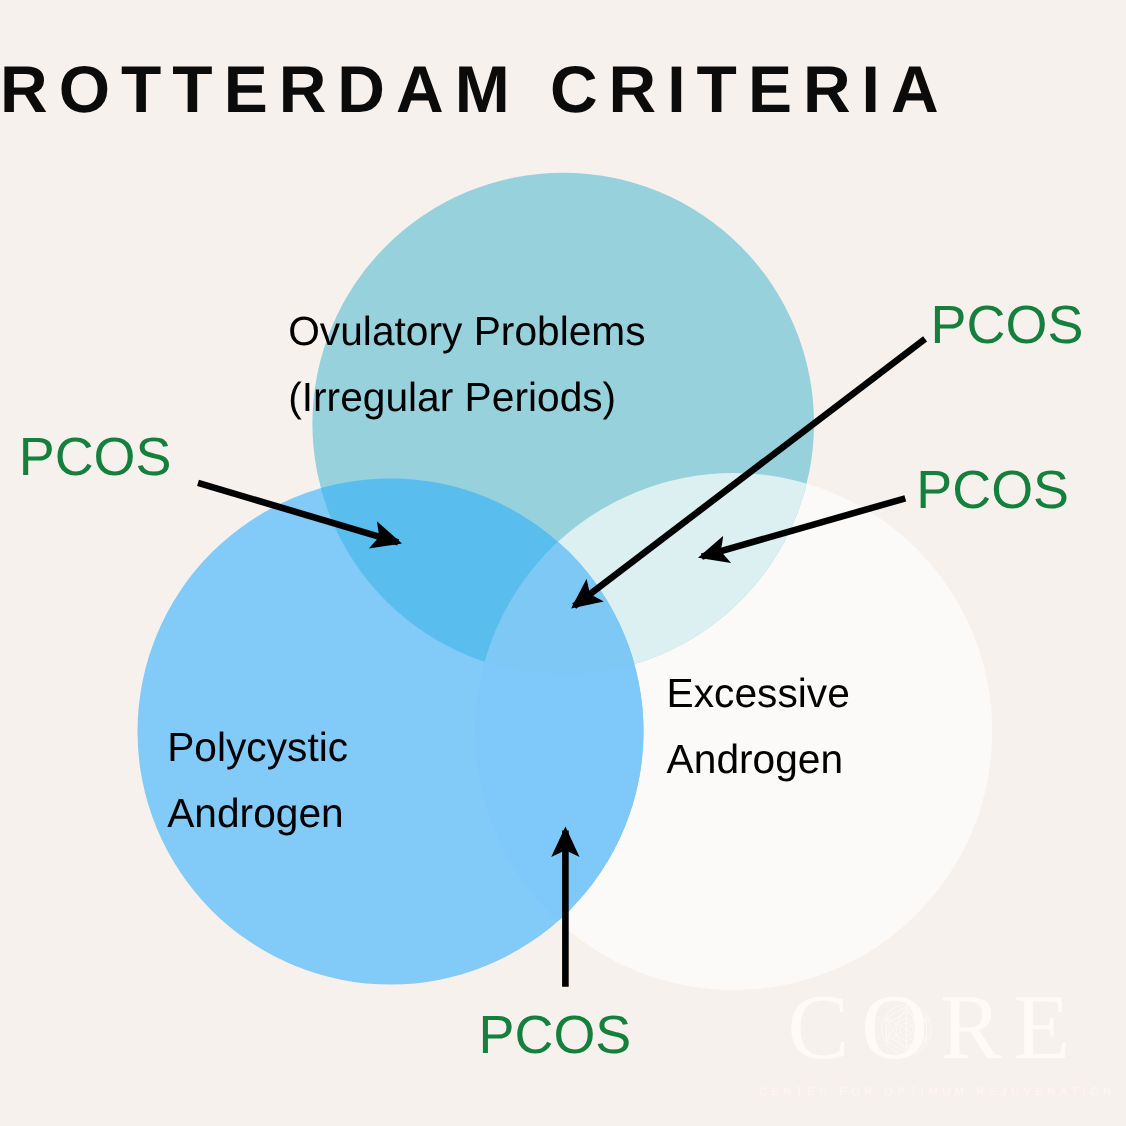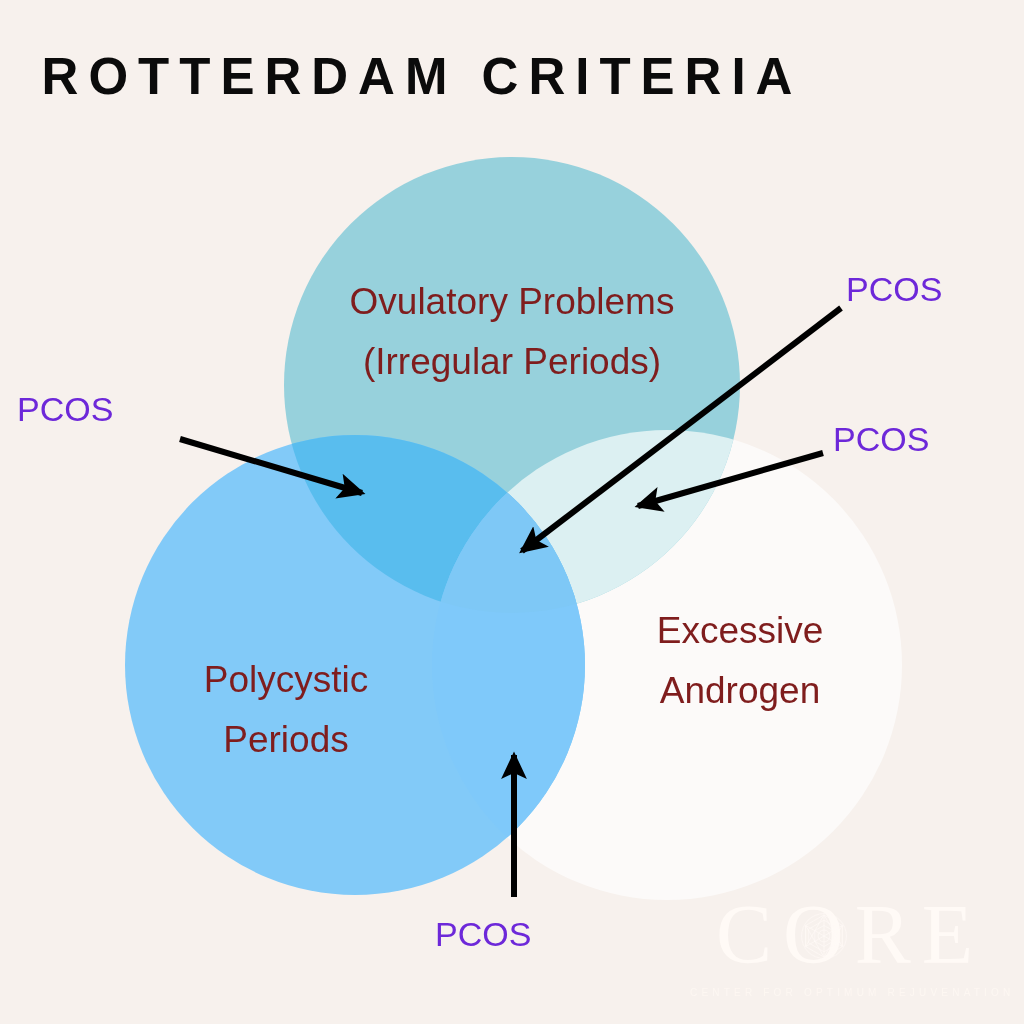--- a/index.html
+++ b/index.html
@@ -22,41 +22,41 @@
   }
 
   
   #title {
     position: absolute;
     left: 0;
     top: 47px;
     width: 844px;
     text-align: center;
     font-family: "Liberation Sans", sans-serif;
-    font-size: 51px;
+    font-size: 60px;
     font-weight: bold;
     letter-spacing: 10px;
     color: #0b0b0b;
     white-space: pre;
   }
 
   
   #venn {
     position: absolute;
     left: 0;
     top: 0;
     width: 1024px;
     height: 1024px;
   }
 
   
   .circle-label {
     position: absolute;
-    text-align: center;
-    color: #7f1d1d;
+    text-align: left;
+    color: #000000;
     font-family: "Liberation Sans", sans-serif;
     font-size: 37px;
     line-height: 1.62;
     white-space: pre-line;
     pointer-events: none;
   }
   #label-ovulatory {
     left: 262px;
     top: 272px;
     width: 500px;
@@ -68,23 +68,23 @@
   }
   #label-androgen {
     left: 606px;
     top: 601px;
     width: 268px;
   }
 
   
   .pcos-label {
     position: absolute;
-    color: #6d28d9;
-    font-family: "Liberation Sans", sans-serif;
-    font-size: 34px;
+    color: #15803d;
+    font-family: "Liberation Sans", sans-serif;
+    font-size: 49px;
     line-height: 1;
     white-space: nowrap;
   }
   #pcos-left      { left: 17px;  top: 392px; }
   #pcos-top-right { left: 846px; top: 272px; }
   #pcos-mid-right { left: 833px; top: 422px; }
   #pcos-bottom    { left: 435px; top: 917px; }
 
   
   #arrows {
@@ -175,21 +175,21 @@
       <g clip-path="url(#clip-polycystic)">
         <circle cx="667" cy="665" r="235" fill="#7ec8f6"></circle>
       </g>
     </g>
   </svg>
 
   <div class="circle-label" id="label-ovulatory">Ovulatory Problems
 (Irregular Periods)</div>
 
   <div class="circle-label" id="label-polycystic">Polycystic
-Periods</div>
+Androgen</div>
 
   <div class="circle-label" id="label-androgen">Excessive
 Androgen</div>
 
   <svg id="arrows" viewBox="0 0 1024 1024" xmlns="http://www.w3.org/2000/svg">
     <defs>
       <marker id="ah" markerWidth="5" markerHeight="5" refX="4.0" refY="2.5" orient="auto" markerUnits="strokeWidth">
         <path d="M0,0.35 L4.6,2.5 L0,4.65 L1.0,2.5 Z" fill="#000000"></path>
       </marker>
     </defs>

